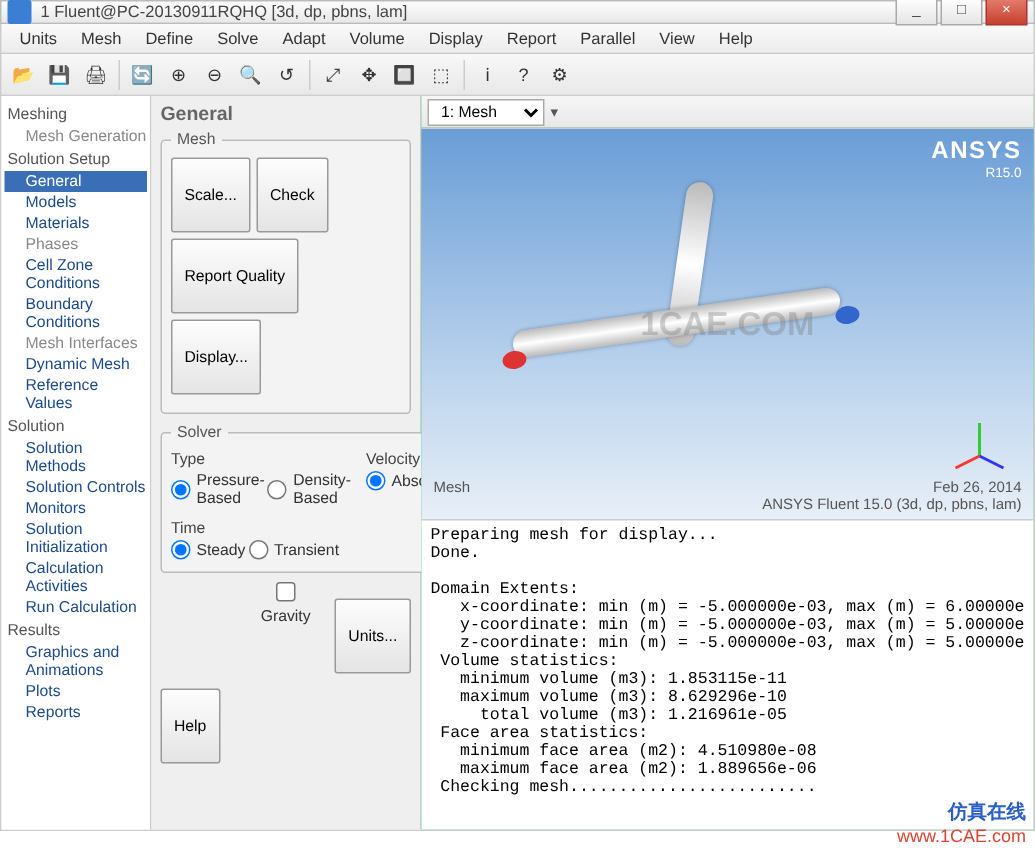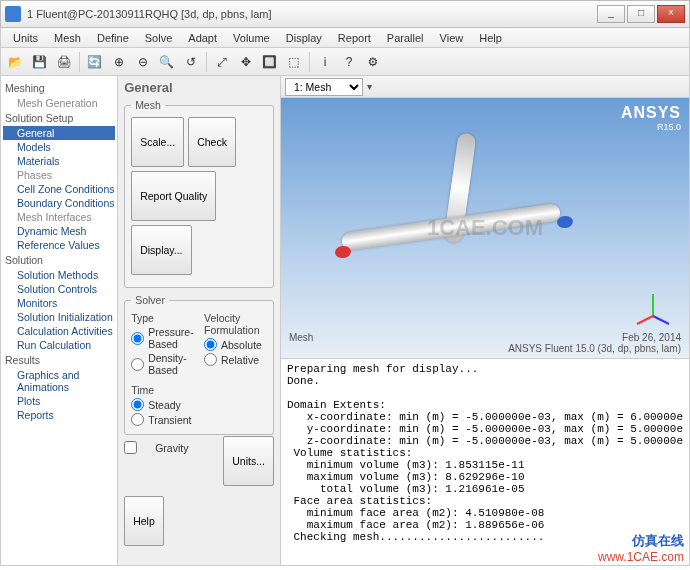--- a/index.html
+++ b/index.html
@@ -1,19 +1,19 @@
 <!DOCTYPE html>
 <html><head>
 <meta charset="utf-8">
 <style>
 * { box-sizing: border-box; margin: 0; padding: 0; font-family: "Segoe UI", Tahoma, sans-serif; }
 body { width: 690px; height: 570px; background: #fff; font-size: 11px; color: #333; overflow: hidden; }
 
 
-.titlebar { height: 28px; background: linear-gradient(#fdfdfd,#e8e8e8); border: 1px solid #bbb; display: flex; align-items: center; padding: 0 4px; }
+.titlebar { height: 16px; background: linear-gradient(#fdfdfd,#e8e8e8); border: 1px solid #bbb; display: flex; align-items: center; padding: 0 4px; }
 .titlebar .icon { width: 16px; height: 16px; margin-right: 6px; background: #3b7fd4; border-radius: 2px; }
 .titlebar .title { flex: 1; font-size: 11px; color: #444; }
 .winbtns { display: flex; gap: 2px; }
 .winbtn { width: 28px; height: 18px; border: 1px solid #aaa; background: linear-gradient(#fdfdfd,#e5e5e5); text-align: center; line-height: 14px; font-size: 10px; color: #444; }
 .winbtn.close { background: linear-gradient(#e27a6a,#c7412e); color: #fff; border-color: #a33; }
 
 
 .menubar { height: 20px; background: linear-gradient(#fafafa,#ececec); border: 1px solid #ccc; border-top: none; display: flex; align-items: center; padding: 0 4px; font-size: 11px; }
 .menubar span { padding: 0 8px; cursor: default; }
 
@@ -32,26 +32,26 @@
 .nav .item.dim { color: #888; }
 .nav .item.active { background: #3a6fb7; color: #fff; }
 
 
 .panel { width: 180px; background: #efefef; border-right: 1px solid #ccc; padding: 4px 6px; font-size: 11px; }
 .panel h2 { font-size: 13px; font-weight: bold; color: #666; margin-bottom: 4px; }
 fieldset { border: 1px solid #bbb; border-radius: 3px; padding: 6px 6px 8px; margin-bottom: 6px; background: #f3f3f3; }
 legend { font-size: 10.5px; color: #555; padding: 0 4px; }
 .btnrow { display: flex; gap: 4px; margin-bottom: 4px; flex-wrap: wrap; }
 .btn { font-size: 10.5px; padding: 18px 8px; border: 1px solid #999; background: linear-gradient(#fdfdfd,#e4e4e4); border-radius: 2px; }
-.radio-col { display: flex; flex-direction: column; gap: 2px; font-size: 10.5px; justify-content: center; }
+.radio-col { display: flex; flex-direction: row; gap: 2px; font-size: 10.5px; }
 .radio-row { display: flex; align-items: center; gap: 4px; }
 .solver-grid { display: flex; gap: 10px; }
 .solver-grid > div { flex: 1; }
 .sublabel { font-size: 10.5px; color: #444; margin-bottom: 2px; }
-.chk-row { display: flex; align-items: center; gap: 18px; font-size: 10.5px; }
+.chk-row { display: flex; align-items: center; gap: 4px; font-size: 10.5px; flex-direction: column; }
 .units-row { display: flex; justify-content: flex-end; margin-top: -18px; }
 
 
 .right { flex: 1; display: flex; flex-direction: column; background: #22c55e; }
 
 
 .vp-toolbar { height: 22px; display:flex; align-items:center; padding:0 4px; background: linear-gradient(#f6f6f6,#e8e8e8); border-bottom:1px solid #ccc; }
 .vp-select { font-size: 10.5px; height: 18px; border:1px solid #aaa; background:#fff; padding:0 14px 0 4px; }
 .viewport { position: relative; height: 260px; background: linear-gradient(#6a9dd6 0%, #b8d1ec 60%, #e8eff7 100%); overflow: hidden; }
 .brand { position: absolute; right: 8px; top: 6px; text-align: right; color: #fff; }

